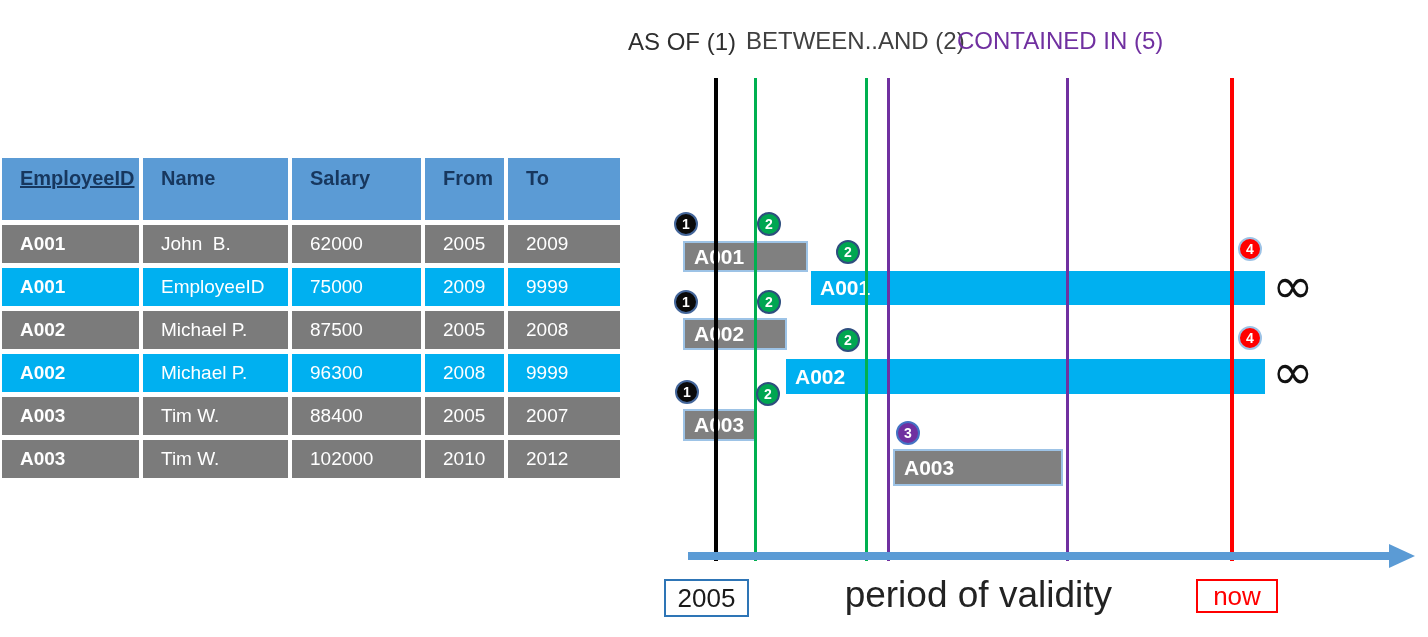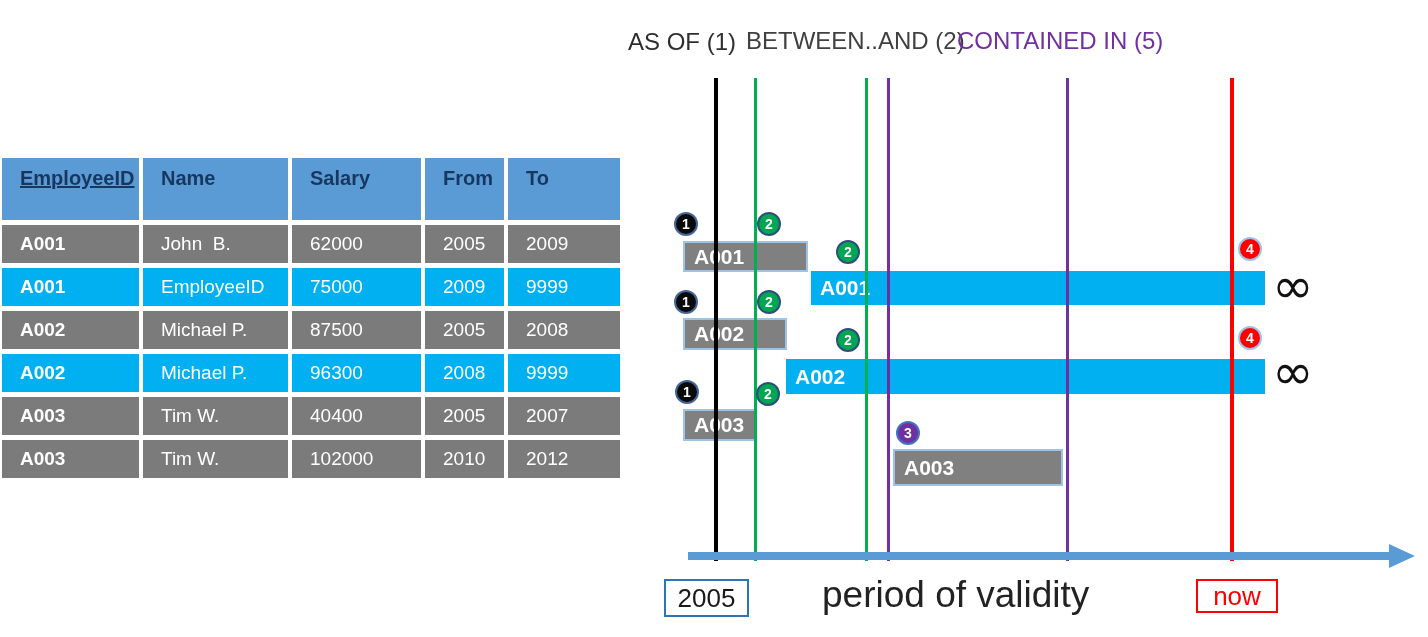--- a/index.html
+++ b/index.html
@@ -37,21 +37,21 @@
   .infinity{position:absolute;font-size:50px;line-height:1;color:#111;font-family:"DejaVu Sans",sans-serif;}
 
   
   .axis-band{position:absolute;left:688px;top:552px;width:703px;height:8px;background:#5B9BD5;z-index:5;}
   .axis-arrow{position:absolute;left:1389px;top:544px;width:0;height:0;z-index:5;
               border-left:26px solid #5B9BD5;border-top:12px solid transparent;border-bottom:12px solid transparent;}
   .tag-box{position:absolute;box-sizing:border-box;display:flex;align-items:center;justify-content:center;
            font-size:26px;background:#fff;}
   .tag-2005{left:664px;top:579px;width:85px;height:38px;border:2px solid #2E75B6;color:#1a1a1a;}
   .tag-now{left:1196px;top:579px;width:82px;height:34px;border:2px solid #FF0000;color:#FF0000;}
-  .axis-title{position:absolute;left:822px;top:574px;width:290px;text-align:left;font-size:37px;color:#222;}
+  .axis-title{position:absolute;left:822px;top:574px;width:290px;text-align:right;font-size:37px;color:#222;}
 </style>
 </head>
 <body>
 
 <div class="canvas">
 
   <table class="emp-table">
     <colgroup>
         <col class="c0">
         <col class="c1">
@@ -93,21 +93,21 @@
         <tr class="cyan">
           <td class="first">A002</td>
           <td>Michael P.</td>
           <td>96300</td>
           <td>2008</td>
           <td>9999</td>
         </tr>
         <tr class="gray">
           <td class="first">A003</td>
           <td>Tim W.</td>
-          <td>40400</td>
+          <td>88400</td>
           <td>2005</td>
           <td>2007</td>
         </tr>
         <tr class="gray">
           <td class="first">A003</td>
           <td>Tim W.</td>
           <td>102000</td>
           <td>2010</td>
           <td>2012</td>
         </tr>

